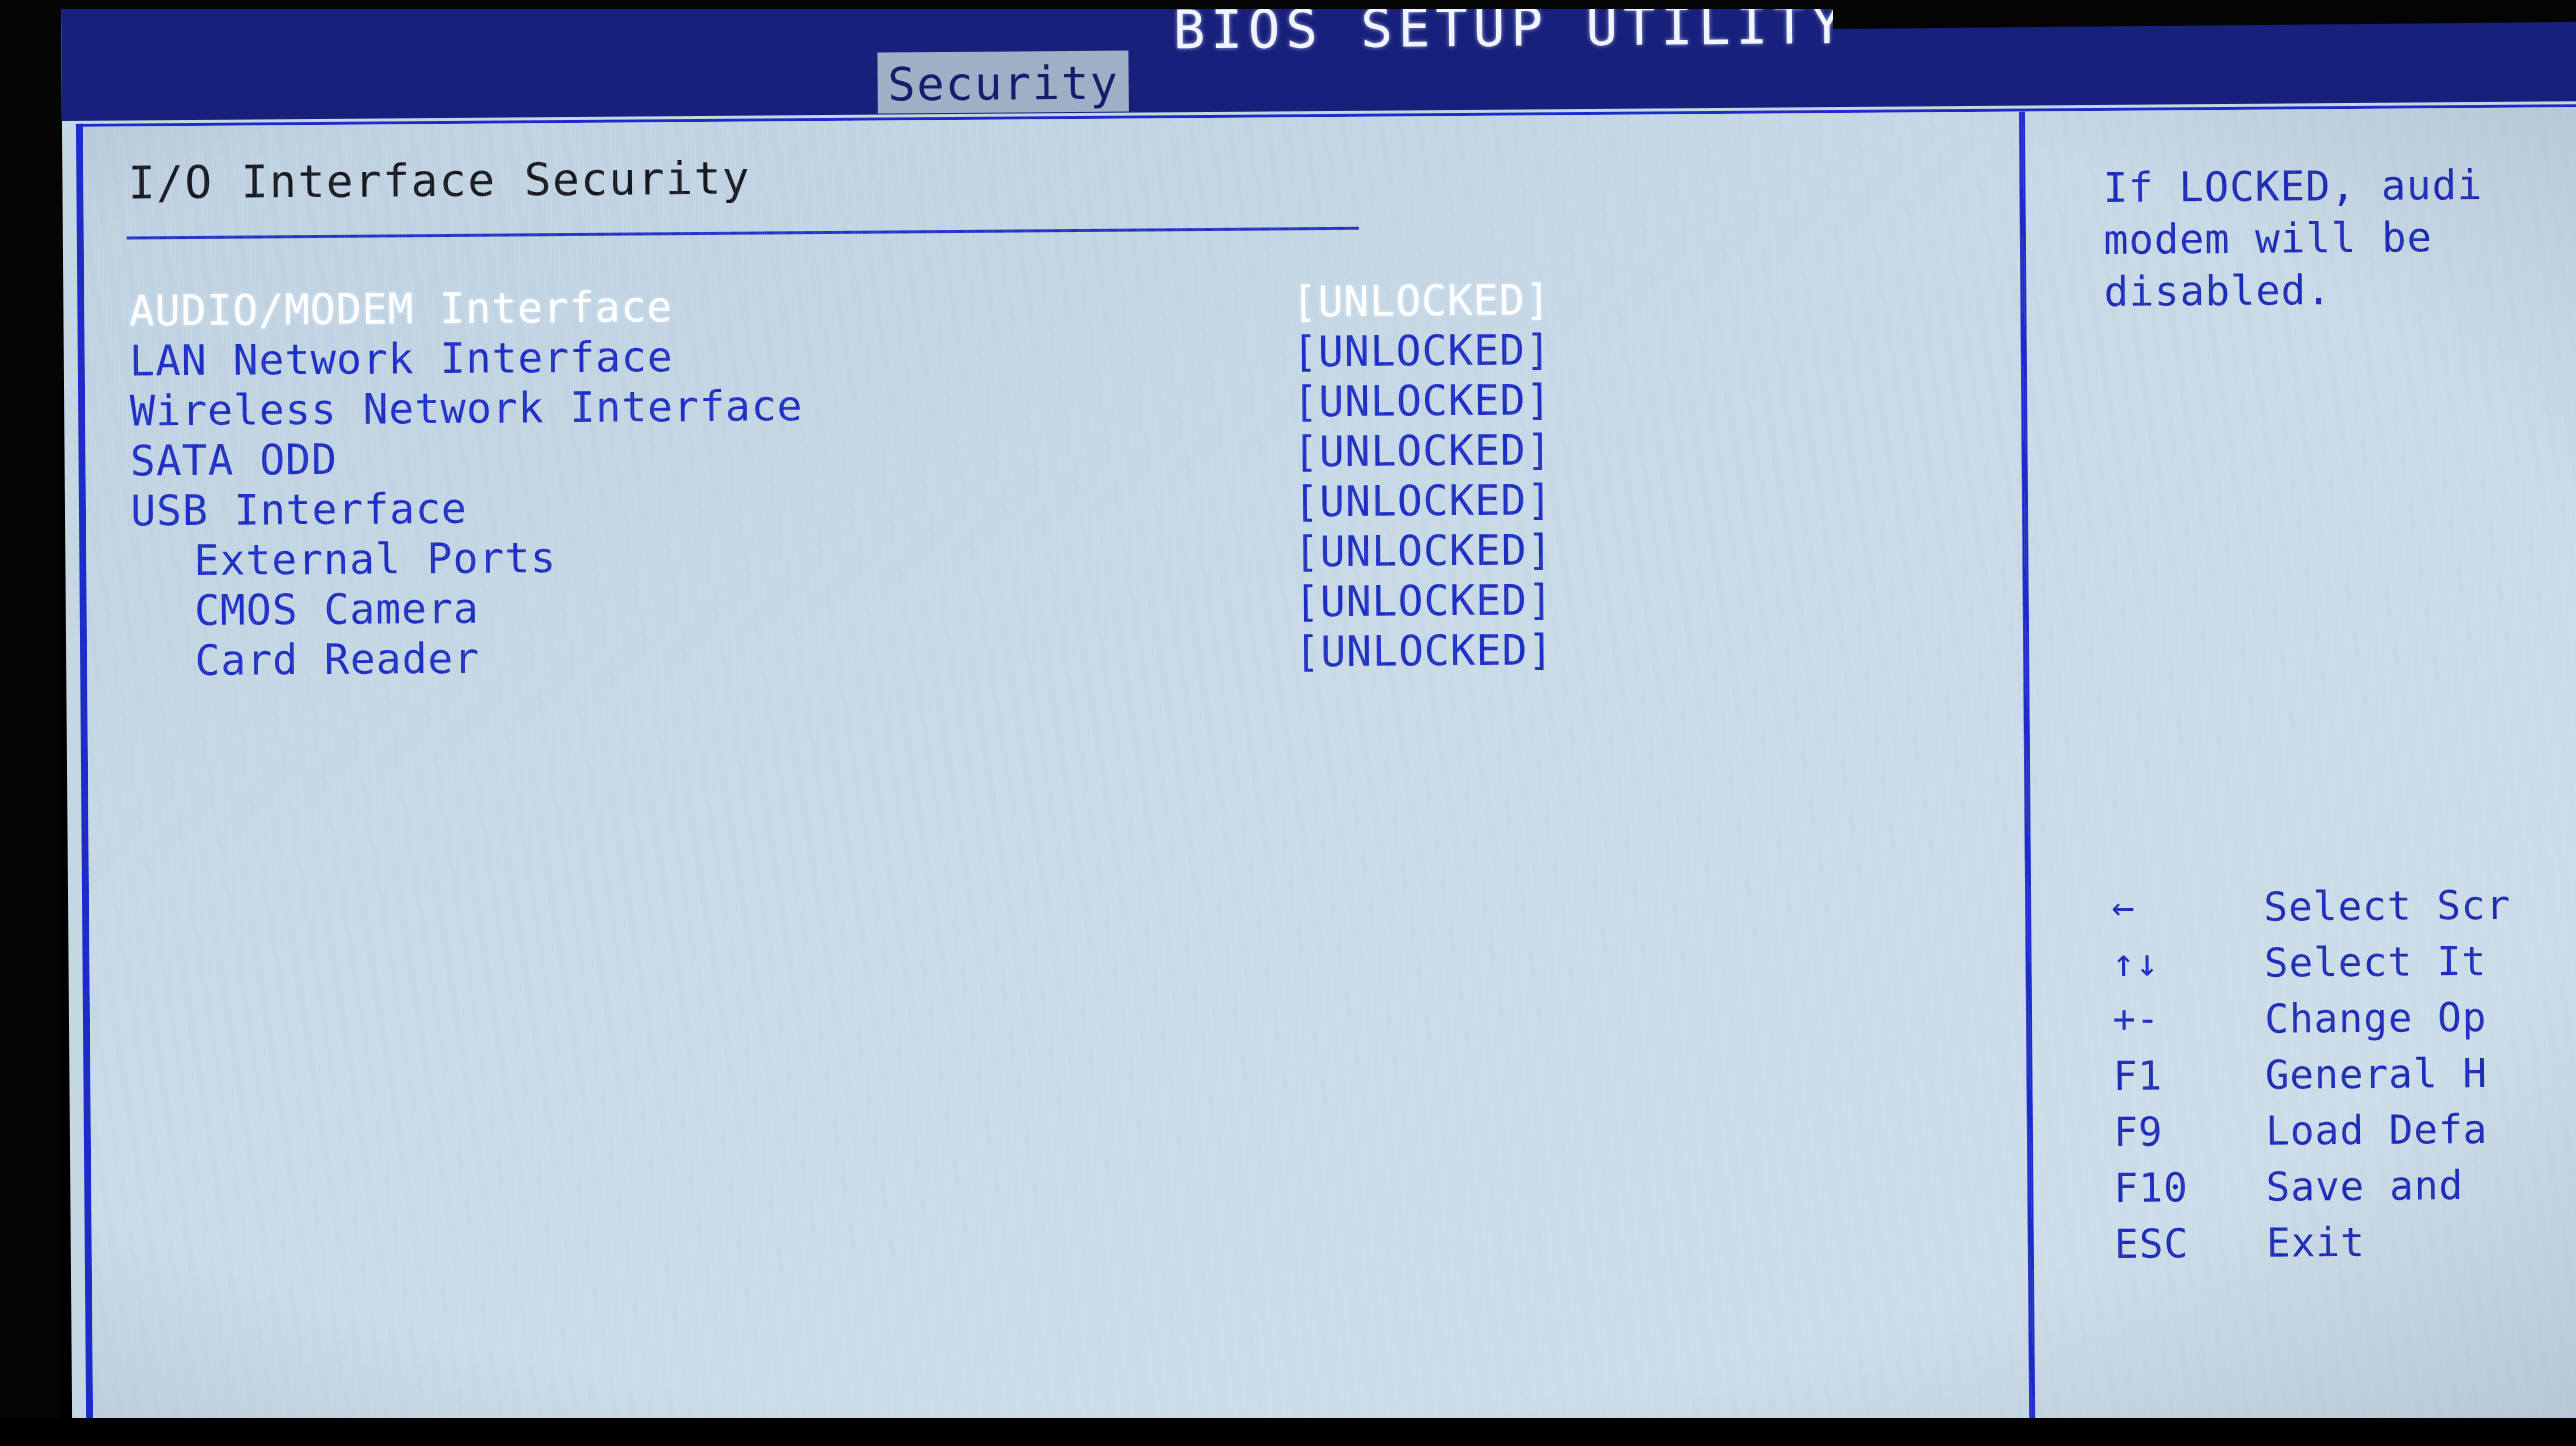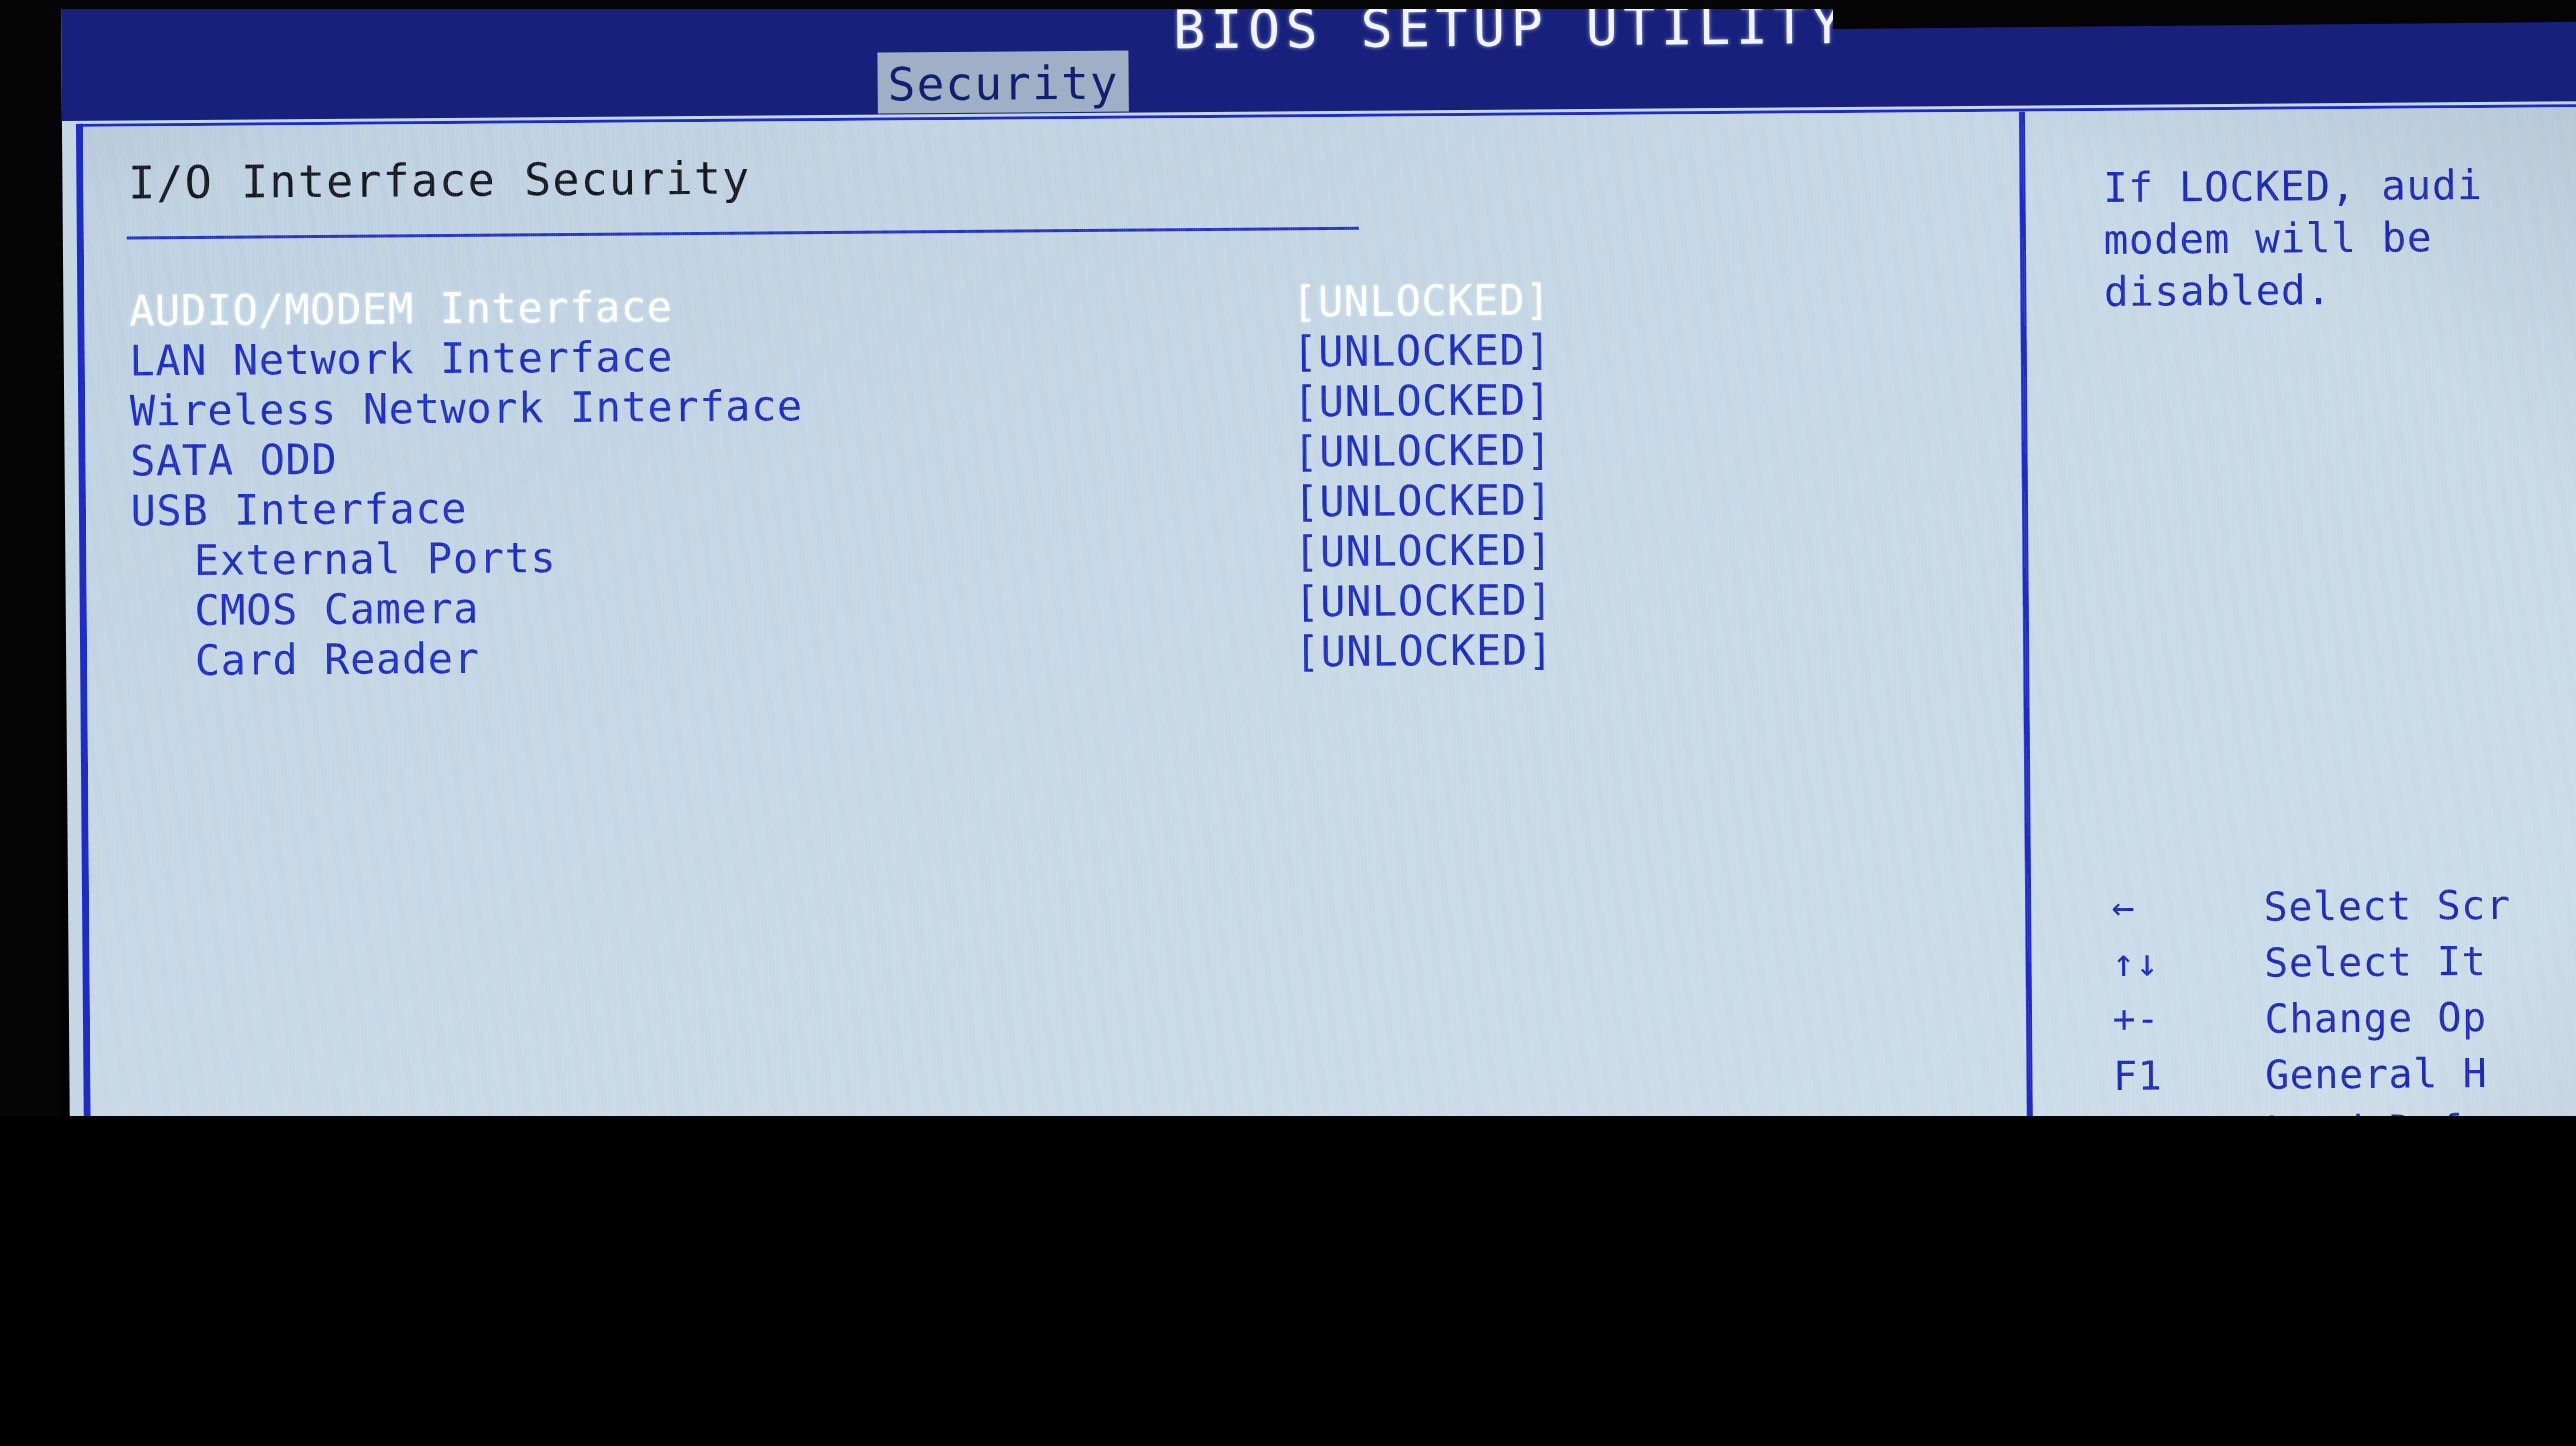--- a/index.html
+++ b/index.html
@@ -7,21 +7,21 @@
   html, body {
     width: 2576px;
     height: 1447px;
     background: #000000;
     overflow: hidden;
   }
 
   #screen {
     position: relative;
     width: 2576px;
-    height: 1116px;
+    height: 1418px;
     background: #000000;
     font-family: "DejaVu Sans Mono", "Liberation Mono", monospace;
     overflow: hidden;
   }
 
   
   .bezel-left {
     position: absolute;
     left: 0; top: 0;
     width: 61px; height: 1447px;

